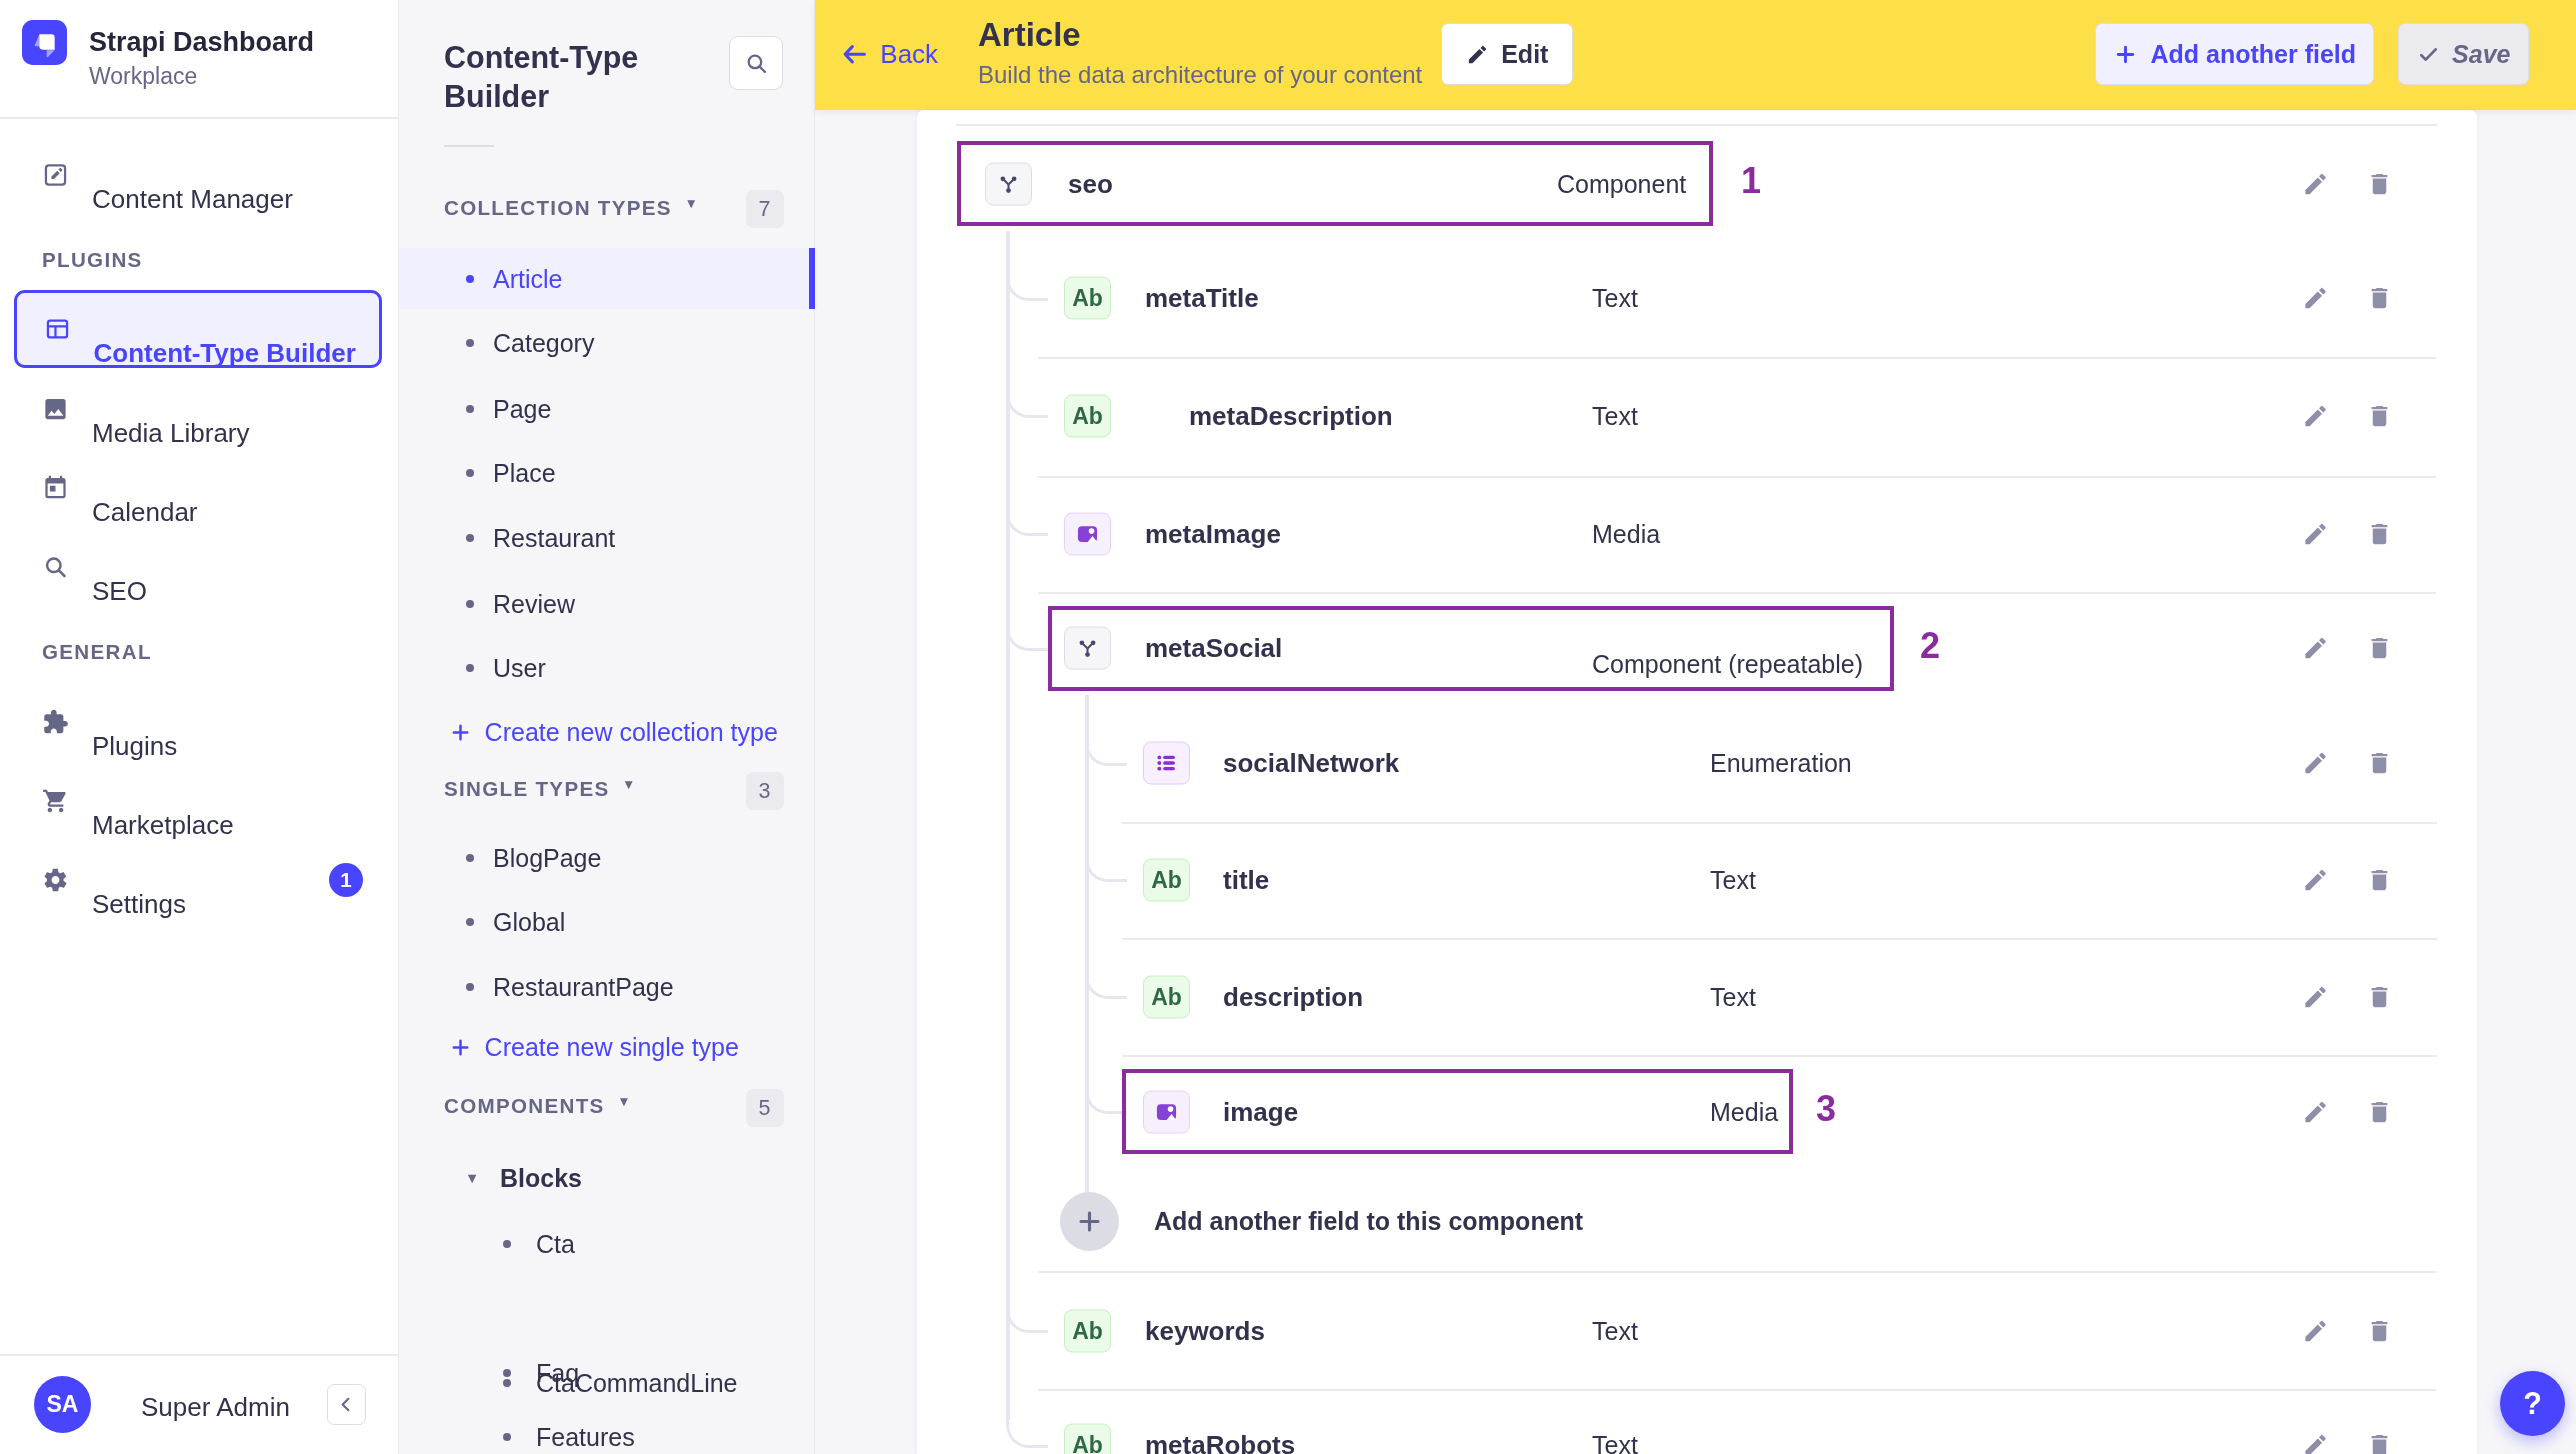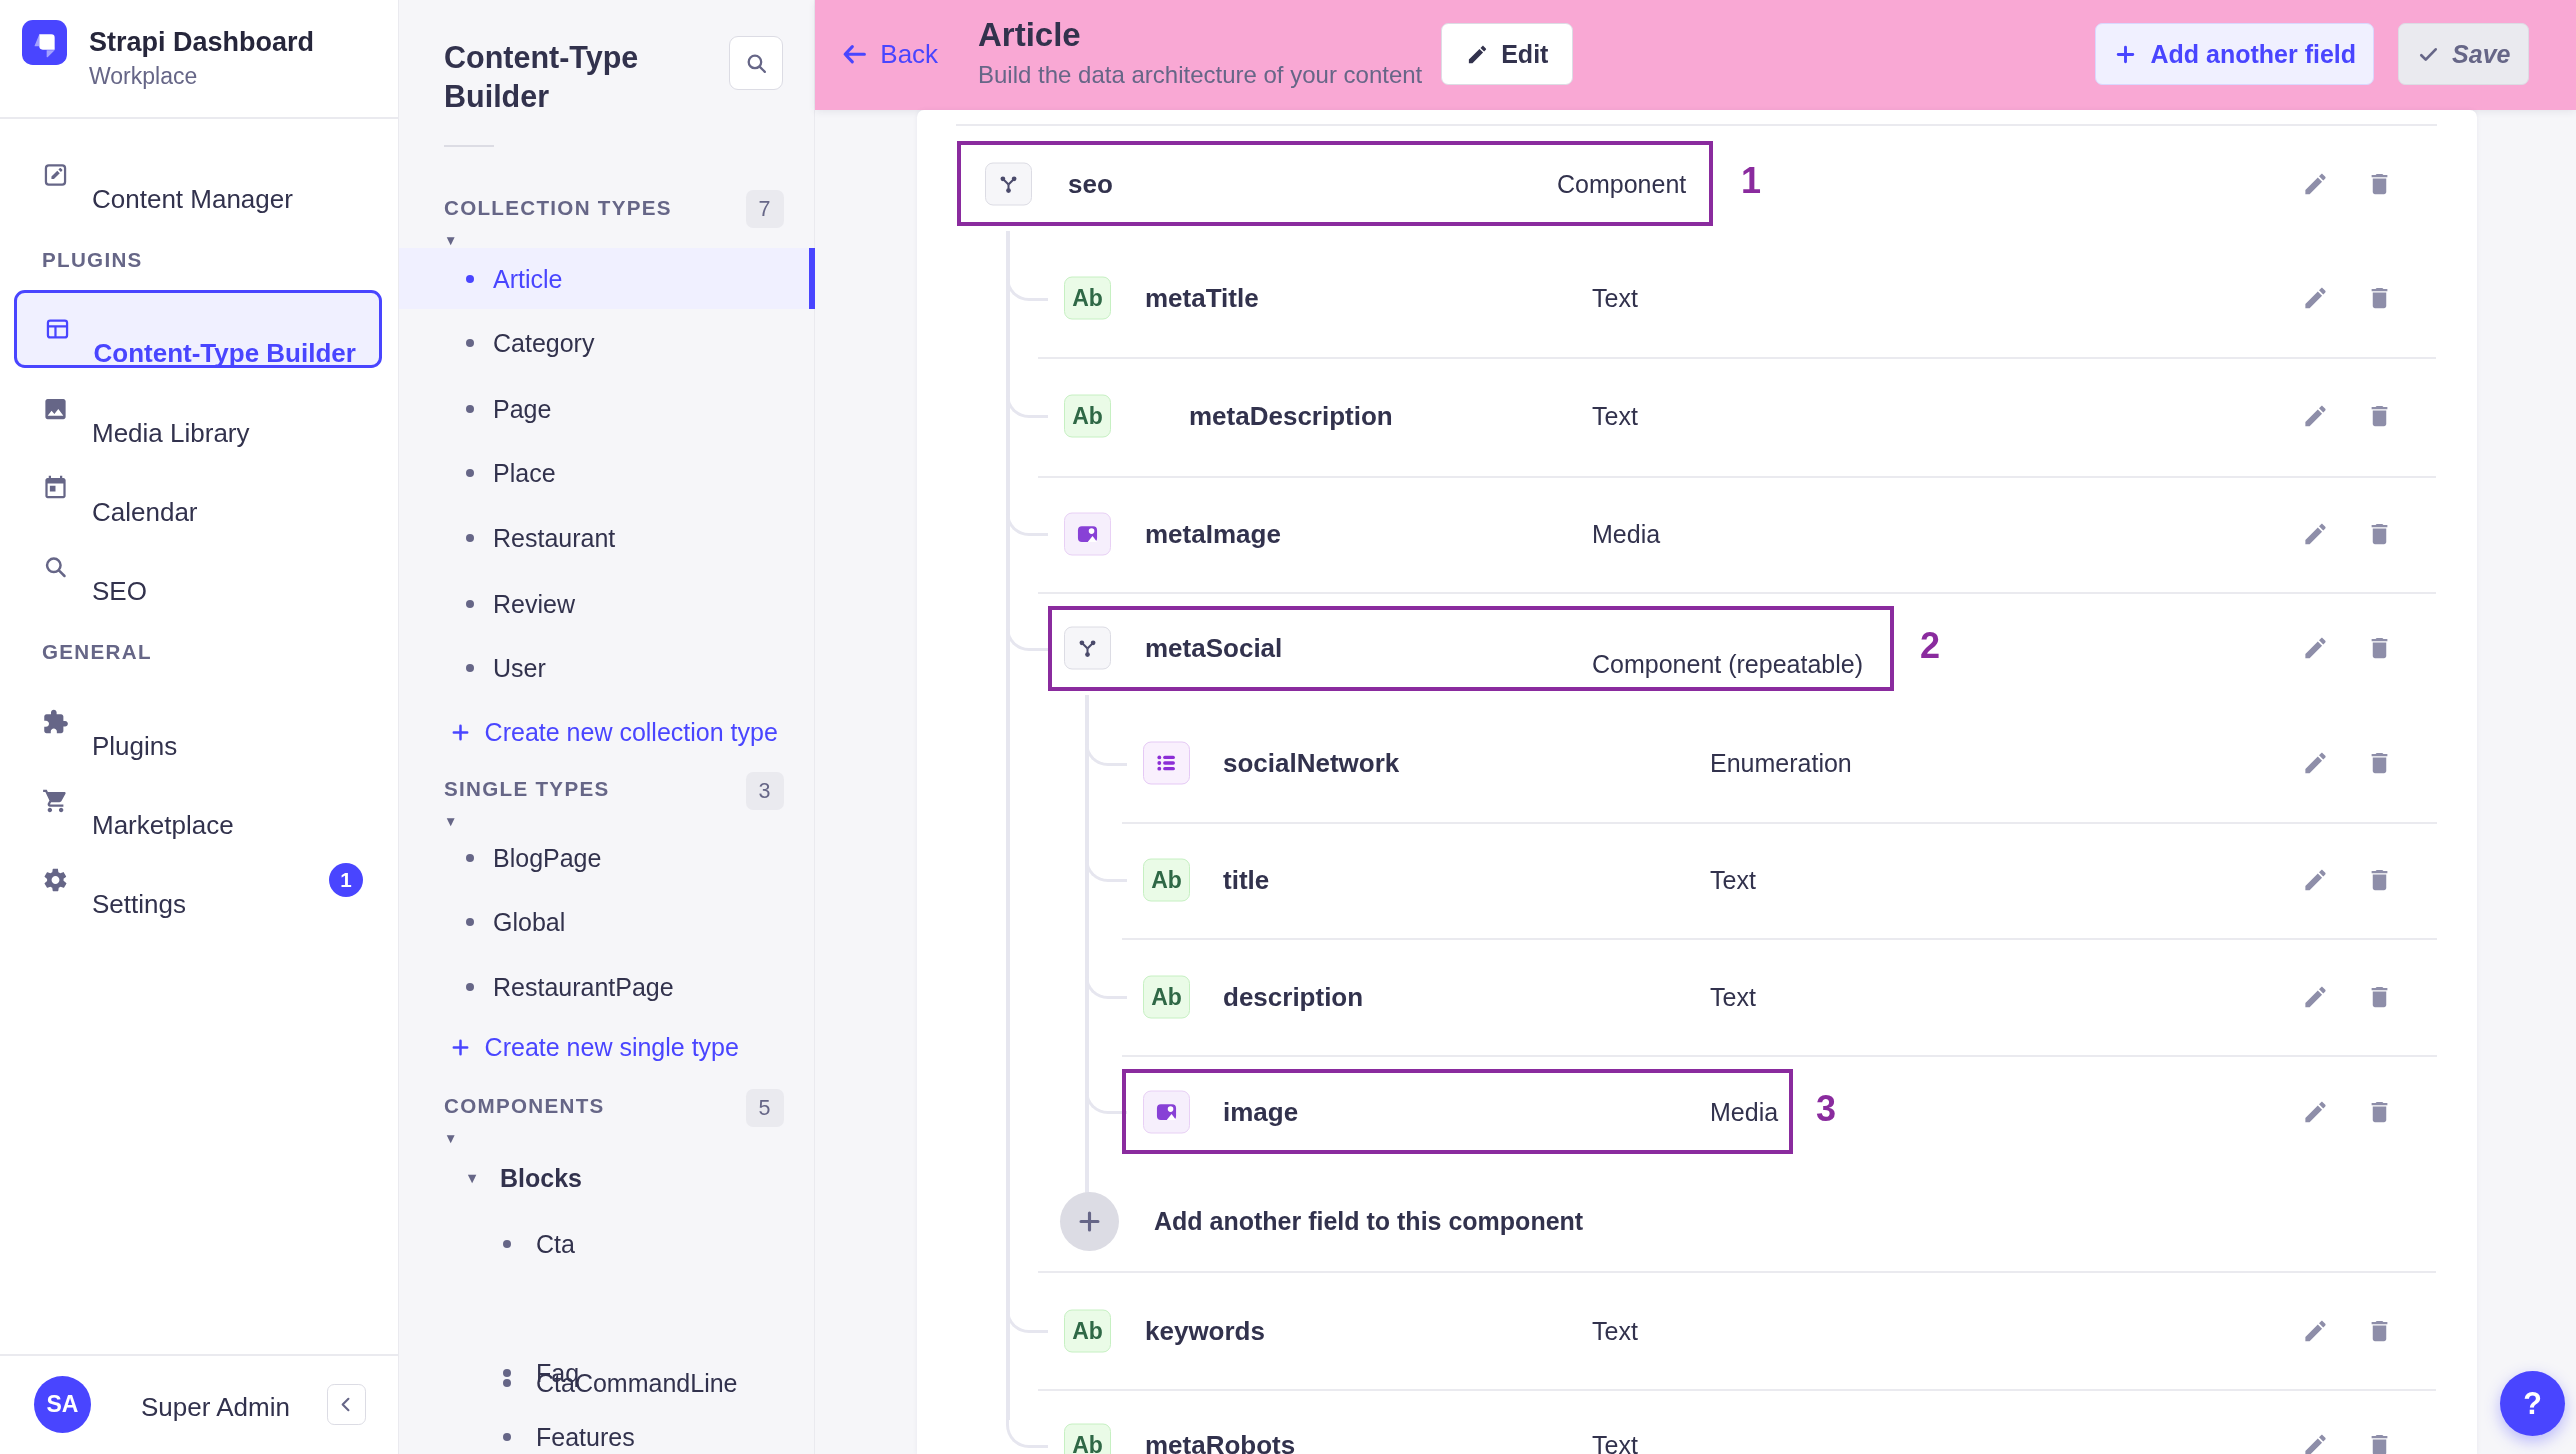--- a/index.html
+++ b/index.html
@@ -23,38 +23,38 @@
   .nav-item.active .nav-lbl{left:77px;color:#4945ff;font-weight:bold;}
   .nav-badge{position:absolute;right:36px;top:50%;transform:translateY(-50%);width:34px;height:34px;border-radius:50%;background:#4945ff;color:#fff;font-size:20.6px;font-weight:bold;display:flex;align-items:center;justify-content:center;}
   #avatar{position:absolute;left:34px;top:1376px;width:57px;height:57px;border-radius:50%;background:#4945ff;color:#fff;font-size:23px;font-weight:bold;display:flex;align-items:center;justify-content:center;}
   #user-name{position:absolute;left:141px;top:1392px;font-size:26px;color:#32324d;}
   #collapse-btn{position:absolute;left:327px;top:1384px;width:39px;height:41px;border-radius:7.2px;border:1.8px solid #dcdce4;background:#fff;box-sizing:border-box;display:flex;align-items:center;justify-content:center;color:#666687;cursor:pointer;}
   
   #sb-builder{position:absolute;left:399px;top:0;width:416px;height:1454px;background:#f6f6f9;border-right:1.8px solid #eaeaef;box-sizing:border-box;}
   #builder-title{position:absolute;left:45px;top:38px;width:278px;font-size:30.5px;line-height:39px;font-weight:bold;color:#32324d;}
   #builder-search{position:absolute;left:330px;top:36px;width:54px;height:54px;border-radius:9px;border:1.8px solid #dcdce4;background:#fff;box-sizing:border-box;display:flex;align-items:center;justify-content:center;color:#666687;cursor:pointer;}
   #builder-mini-divider{position:absolute;left:45px;top:145px;width:50px;height:1.8px;background:#dcdce4;}
-  .bn-header{position:absolute;left:45px;height:27px;display:flex;align-items:flex-start;gap:12.6px;font-size:20.6px;font-weight:bold;letter-spacing:1.3px;color:#666687;cursor:pointer;flex-direction:column;}
+  .bn-header{position:absolute;left:45px;height:27px;display:flex;align-items:flex-start;gap:12.6px;font-size:20.6px;font-weight:bold;letter-spacing:1.3px;color:#666687;cursor:pointer;}
   .bn-chev{font-size:13.5px;color:#666687;}
   .bn-badge{position:absolute;right:30.5px;width:38px;height:38px;border-radius:7.2px;background:#eaeaef;color:#666687;font-size:21.5px;display:flex;align-items:center;justify-content:center;}
   .bn-item{position:absolute;left:0;width:416px;height:61px;cursor:pointer;}
   .bn-item .dot{position:absolute;left:67px;top:50%;transform:translateY(-50%);width:8px;height:8px;border-radius:50%;background:#666687;}
   .bn-item .lbl{position:absolute;left:94px;top:50%;transform:translateY(-50%);font-size:25px;color:#32324d;white-space:nowrap;}
   .bn-item.active{background:#f0f0ff;}
   .bn-item.active .dot{background:#4945ff;}
   .bn-item.active .lbl{color:#4945ff;}
   .bn-item.active .sel-bar{position:absolute;right:0;top:0;width:6.3px;height:61px;background:#4945ff;}
   .bn-create{position:absolute;left:50px;height:54px;display:flex;align-items:center;gap:12.6px;color:#4945ff;font-size:25px;cursor:pointer;white-space:nowrap;}
   .bn-group{position:absolute;left:0;width:416px;height:61px;cursor:pointer;}
   .bn-group .tri{position:absolute;left:66px;top:50%;transform:translateY(-50%);font-size:14.4px;color:#666687;}
   .bn-group .lbl{position:absolute;left:101px;top:50%;transform:translateY(-50%);font-size:25px;font-weight:bold;color:#32324d;}
   .bn-sub .dot{left:104px;}
   .bn-sub .lbl{left:137px;}
   
-  #main-header{position:absolute;left:815px;top:0;width:1761px;height:110px;background:#f9a8d4;box-shadow:0 1.8px 7.2px rgba(33,33,82,.08);}
+  #main-header{position:absolute;left:815px;top:0;width:1761px;height:110px;background:#fde047;box-shadow:0 1.8px 7.2px rgba(33,33,82,.08);}
   #back-btn{position:absolute;left:24px;top:34px;height:41px;display:flex;align-items:center;gap:10.8px;color:#4945ff;font-size:26px;cursor:pointer;}
   #page-title{position:absolute;left:163px;top:16px;font-size:33px;font-weight:bold;color:#32324d;}
   #page-subtitle{position:absolute;left:163px;top:61px;font-size:24px;color:#666687;}
   .hbtn{position:absolute;top:23px;height:62px;border-radius:7.2px;box-sizing:border-box;display:flex;align-items:center;justify-content:center;gap:12.6px;font-size:25px;font-weight:bold;cursor:pointer;}
   #edit-btn{left:626px;width:132px;background:#fff;border:1.8px solid #dcdce4;color:#32324d;}
   #add-field-btn{left:1280px;width:279px;background:#f0f0ff;border:1.8px solid #d9d8ff;color:#4945ff;}
   #save-btn{left:1583px;width:131px;background:#eaeaef;border:1.8px solid #dcdce4;color:#666687;font-style:italic;}
   #field-card{position:absolute;left:917px;top:110px;width:1560px;height:1344px;background:#fff;border-radius:7.2px 7.2px 0 0;box-shadow:0 0.9px 5.4px rgba(33,33,82,.06);}
   .divider{position:absolute;height:1.8px;background:#eaeaef;}
   .tree-line{position:absolute;width:3.6px;background:#e6e6ef;}

